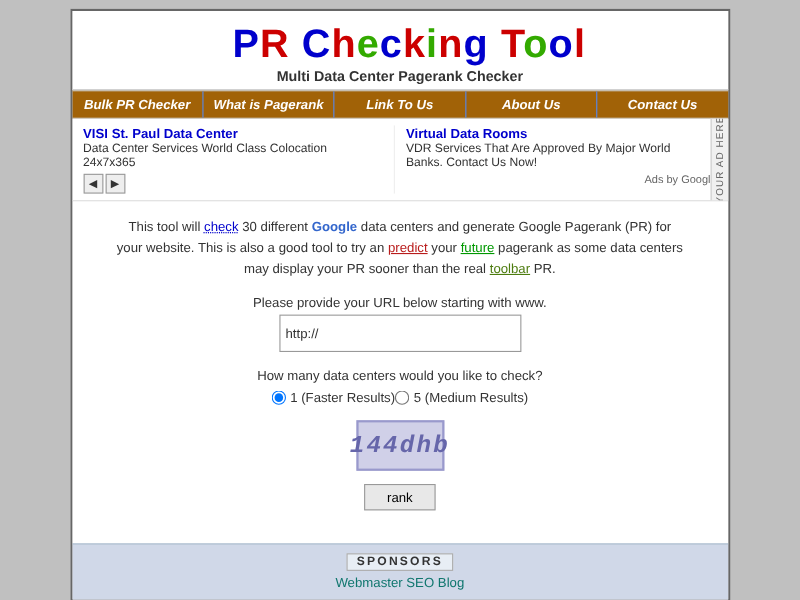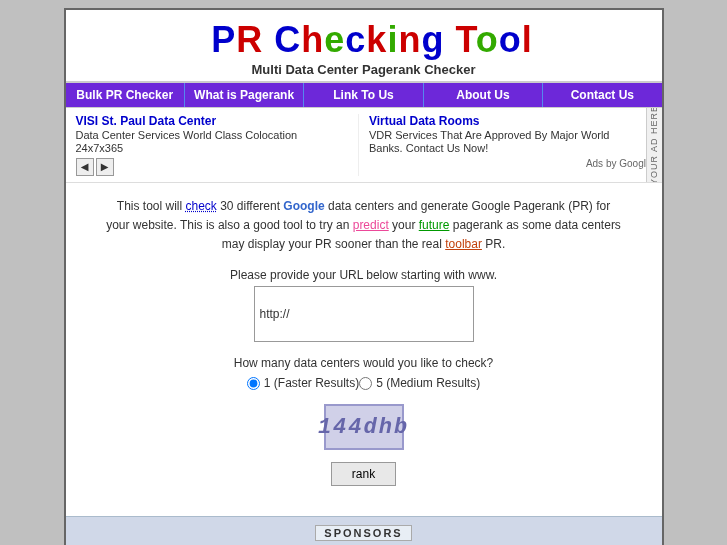--- a/index.html
+++ b/index.html
@@ -48,23 +48,24 @@
     #logo .l { color: #cc0000; }
     #subtitle {
       font-size: 13px;
       font-weight: bold;
       color: #333;
       margin-top: 2px;
     }
     
     #nav {
       display: flex;
-      background: #6d28d9;
+      background: #a16207;
       border-top: 1px solid #ccc;
       border-bottom: 1px solid #ccc;
+      font-style: italic;
     }
     .nav-item {
       flex: 1;
       text-align: center;
       padding: 5px 4px;
       border-right: 1px solid #5588ee;
       cursor: pointer;
     }
     .nav-item:last-child { border-right: none; }
     .nav-item a {
@@ -156,36 +157,36 @@
       background: #fff;
     }
     #description {
       font-size: 12px;
       color: #333;
       text-align: center;
       line-height: 1.6;
       margin-bottom: 14px;
     }
     #description a.google-link { color: #0000cc; text-decoration: none; }
-    #description a.predict-link { color: #ec4899; text-decoration: underline; }
+    #description a.predict-link { color: #b91c1c; text-decoration: underline; }
     #description a.future-link { color: #009900; text-decoration: underline; }
-    #description a.toolbar-link { color: #c2410c; }
+    #description a.toolbar-link { color: #4d7c0f; }
     #url-section {
       text-align: center;
       margin-bottom: 14px;
     }
     #url-label {
       font-size: 12px;
       color: #333;
       margin-bottom: 4px;
     }
     #url-input {
       width: 220px;
       border: 1px solid #999;
-      padding: 20px 5px;
+      padding: 9px 5px;
       font-size: 12px;
       color: #333;
     }
     #dc-section {
       text-align: center;
       margin-bottom: 14px;
     }
     #dc-label {
       font-size: 12px;
       color: #333;

